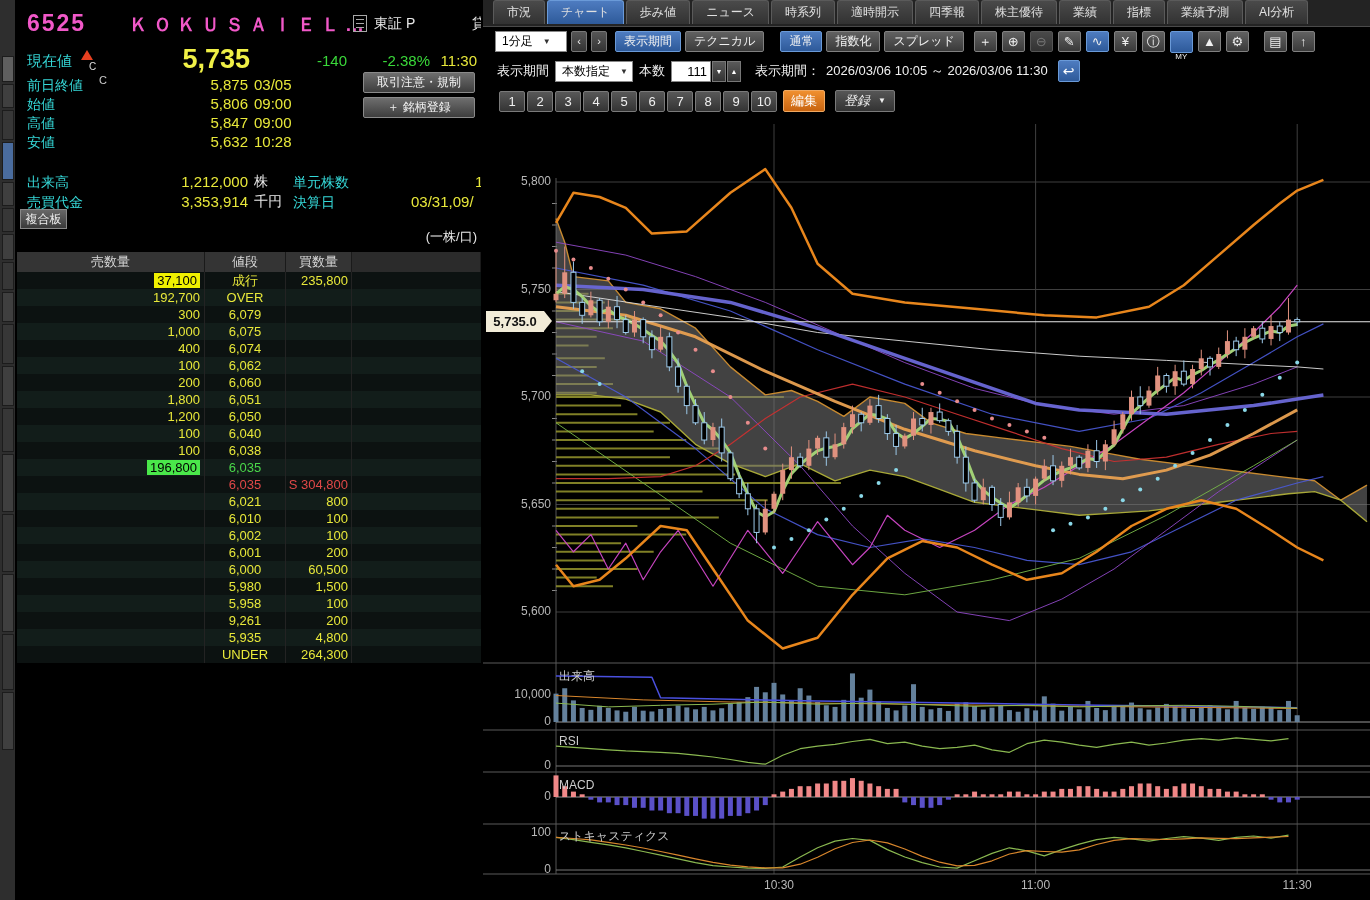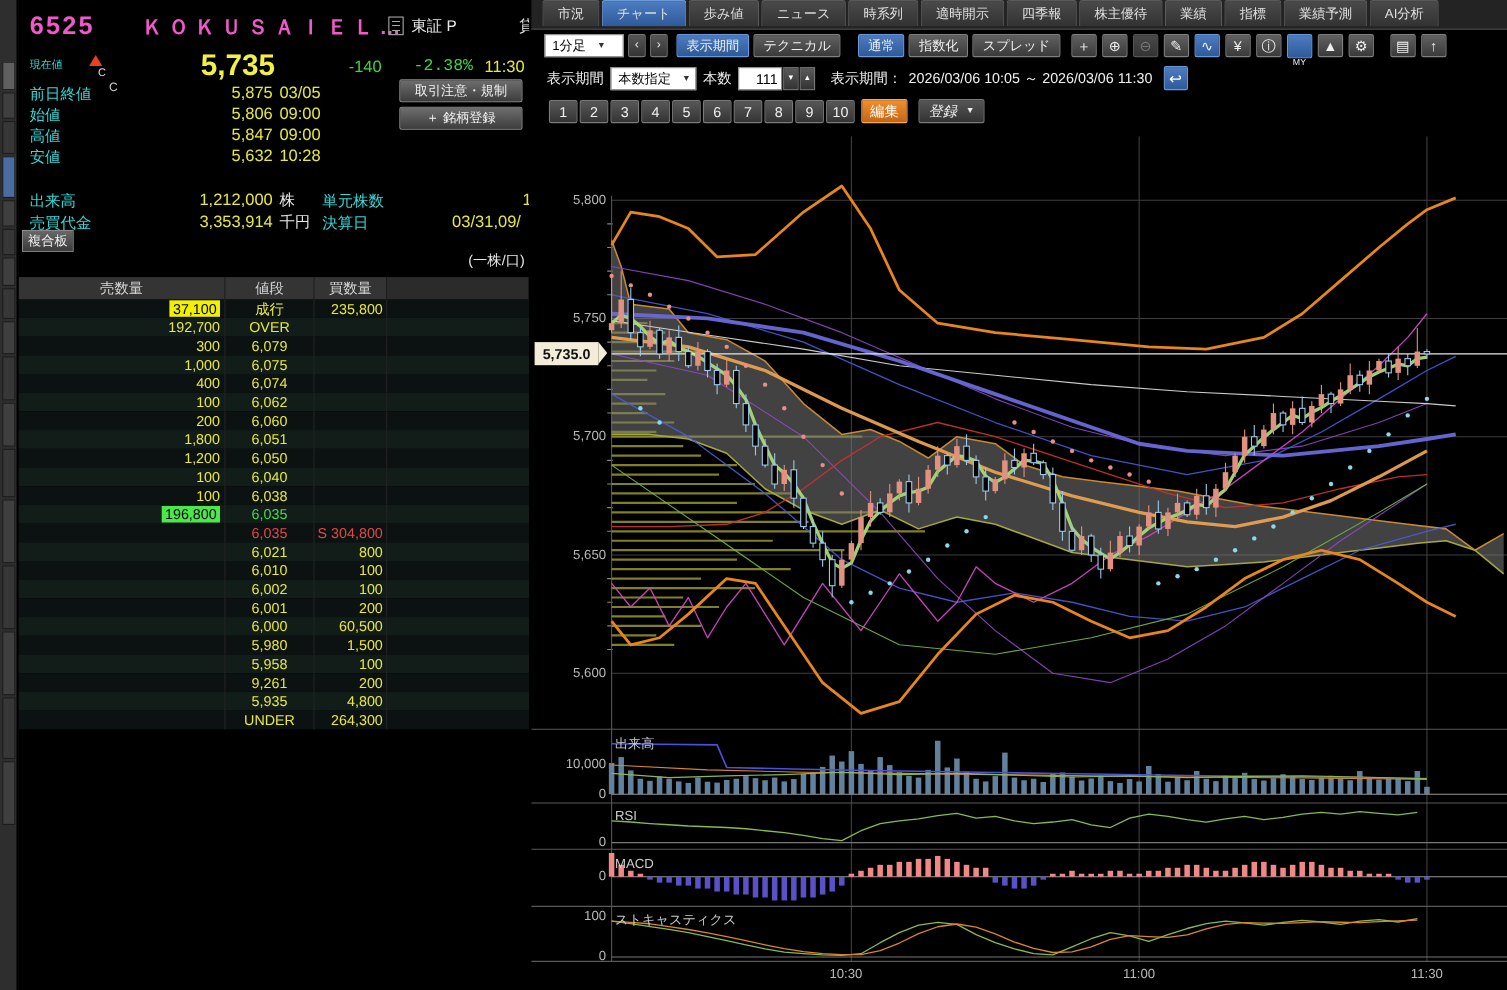--- a/index.html
+++ b/index.html
@@ -23,21 +23,21 @@
   #stock-name { left:112px; top:12px; font-size:19px; font-weight:bold; color:#f158c8; letter-spacing:5px; }
   .doc-icon { position:absolute; left:336px; top:15px; width:14px; height:17px; border:1px solid #a8a8a8;
     background:repeating-linear-gradient(to bottom,transparent 0 3px,#a8a8a8 3px 4px); background-clip:content-box; padding:2px; }
   #market-seg { left:357px; top:15px; font-size:14px; color:#e8e8e8; }
   #margin-flag { left:455px; top:15px; font-size:14px; color:#e8e8e8; }
   .tri-up { position:absolute; left:64px; top:50px; width:0; height:0;
     border-left:6px solid transparent; border-right:6px solid transparent; border-bottom:10px solid #e84020; }
   .tick-c { position:absolute; left:72px; top:61px; color:#ddd; font-size:10px; }
   #cur-price { left:130px; top:44px; width:103px; font-size:27px; font-weight:bold; color:#f0f046; text-align:right; }
   #cur-chg { left:240px; top:52px; width:90px; font-size:15px; text-align:right; }
-  #cur-pct { left:330px; top:52px; width:83px; font-size:15px; text-align:right;font-family:Liberation Mono, monospace; }
+  #cur-pct { left:330px; top:52px; width:83px; font-size:15px; text-align:right; }
   #cur-time { left:418px; top:52px; width:42px; font-size:15px; color:#e8e83a; text-align:right; }
   .qrow-lbl { left:10px; }
   .qrow-val { left:140px; width:91px; }
   .qrow-tm  { left:237px; }
   .gbtn { position:absolute; left:346px; width:112px; height:21px; background:linear-gradient(#6e6e6e,#3d3d3d);
     border:1px solid #8a8a8a; color:#f0f0f0; font-size:12px; text-align:center; line-height:19px; border-radius:2px; }
   #btn-composite { position:absolute; left:3px; top:209px; width:47px; height:20px; background:linear-gradient(#686868,#3a3a3a);
     border:1px solid #888; color:#f0f0f0; font-size:12px; text-align:center; line-height:18px; }
   #per-share { position:absolute; right:4px; top:228px; color:#e8e8e8; font-size:13px; }
 
@@ -127,21 +127,21 @@
       <div class="strip-block" style="top: 692px; height: 58px; background: rgb(63, 63, 63);"></div>
     </div>
 
   <div id="left-panel">
     <span class="abs" id="stock-code">6525</span>
     <span class="abs" id="stock-name">ＫＯＫＵＳＡＩＥＬ…</span>
     <span class="doc-icon"></span>
     <span class="abs" id="market-seg">東証 P</span>
     <span class="abs" id="margin-flag">貸</span>
 
-    <span class="abs lbl" style="left:10px;top:52px;font-size:10px">現在値</span>
+    <span class="abs lbl" style="left:10px;top:52px;font-size:15px">現在値</span>
     <span class="tri-up"></span>
     <span class="tick-c">C</span>
     <span class="abs" id="cur-price">5,735</span>
     <span class="abs green" id="cur-chg">-140</span>
     <span class="abs green" id="cur-pct">-2.38%</span>
     <span class="abs" id="cur-time">11:30</span>
 
     <span class="abs lbl qrow-lbl" style="top:77px">前日終値</span>
     <span class="abs" style="left:82px;top:74px;color:#ccc;font-size:11px">C</span>
     <span class="abs val qrow-val" style="top:76px">5,875</span>
@@ -898,20 +898,20 @@
           <div class="ax-lbl panel-title" style="left: 76px; top: 550px;">出来高</div>
           <div class="ax-lbl ax-r" style="left: 0px; top: 569px;">10,000</div>
           <div class="ax-lbl ax-r" style="left: 0px; top: 596px;">0</div>
           <div class="ax-lbl panel-title" style="left: 76px; top: 616px;">RSI</div>
           <div class="ax-lbl ax-r" style="left: 0px; top: 640px;">0</div>
           <div class="ax-lbl panel-title" style="left: 76px; top: 660px;">MACD</div>
           <div class="ax-lbl ax-r" style="left: 0px; top: 671px;">0</div>
           <div class="ax-lbl ax-r" style="left: 0px; top: 707px;">100</div>
           <div class="ax-lbl panel-title" style="left: 76px; top: 710px;">ストキャスティクス</div>
           <div class="ax-lbl ax-r" style="left: 0px; top: 744px;">0</div>
-          <div class="ax-lbl" style="left: 271px; top: 760px; width: 40px; text-align: left;">10:30</div>
+          <div class="ax-lbl" style="left: 271px; top: 760px; width: 40px; text-align: right;">10:30</div>
           <div class="ax-lbl" style="left: 532.6px; top: 760px; width: 40px; text-align: center;">11:00</div>
           <div class="ax-lbl" style="left: 794.2px; top: 760px; width: 40px; text-align: center;">11:30</div>
         </div>
       <div id="price-tag" style="top: 193.25px;">5,735.0</div>
     </div>
   </div>
 </div>
 
 </body></html>

